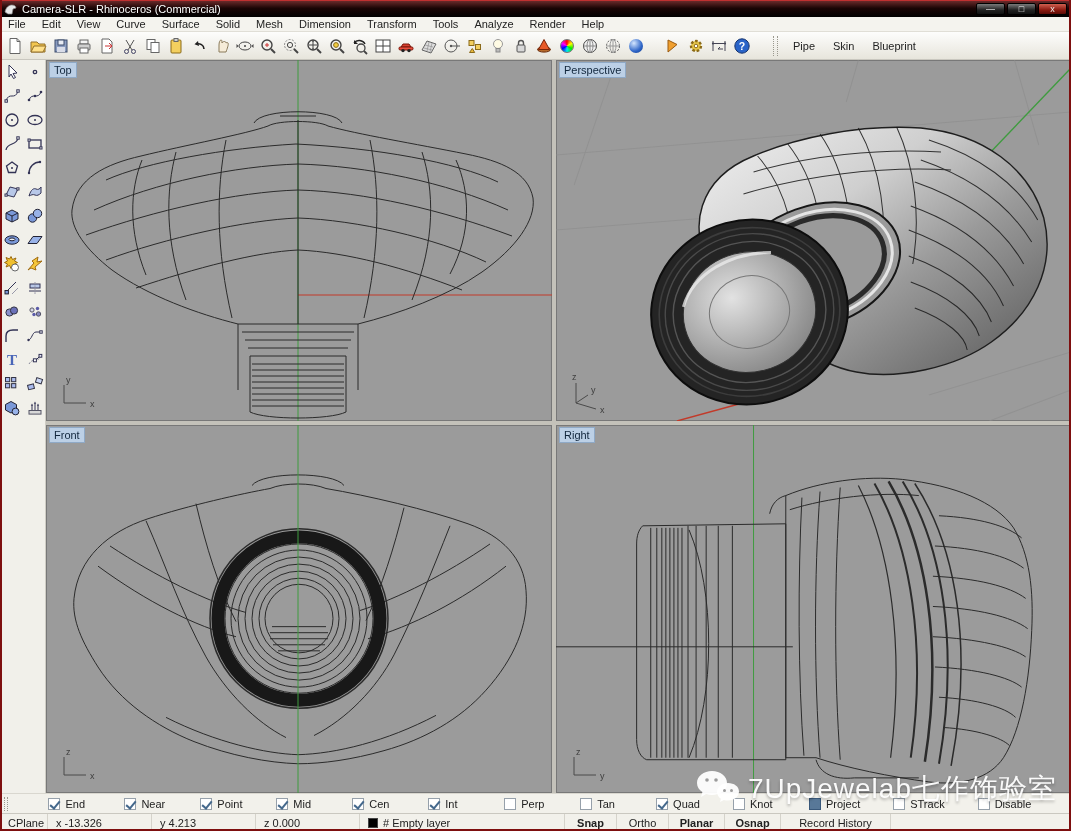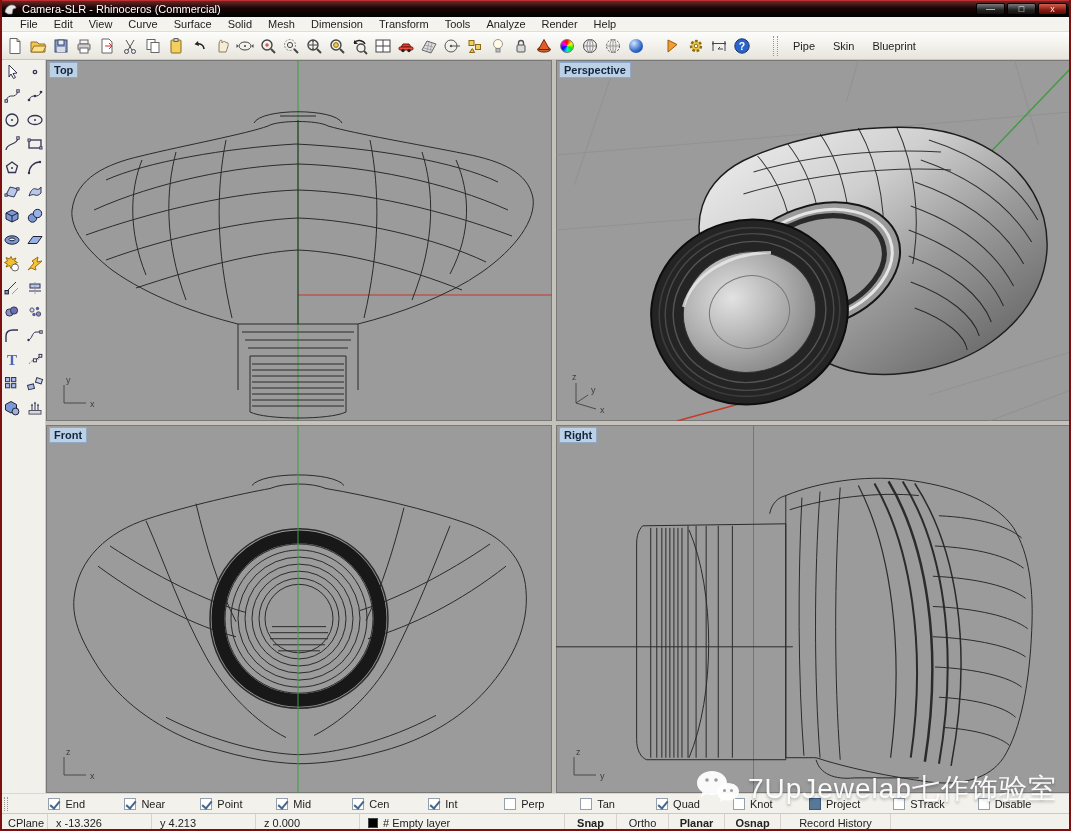--- a/index.html
+++ b/index.html
@@ -13,21 +13,21 @@
     background:linear-gradient(#6a2a2a,#1a0505 45%,#000);border-top:1px solid #c03030;
     display:flex;align-items:center;padding:0 4px;gap:5px;color:#fff;z-index:20;}
   .titlebar .title{font-size:11px;text-shadow:0 1px 1px #000;}
   .winbtns{margin-left:auto;display:flex;gap:2px;}
   .wbtn{width:29px;height:12px;border-radius:2px;background:linear-gradient(#7a7a7a,#222 60%,#111);
     border:1px solid #000;color:#eee;font-size:9px;line-height:10px;text-align:center;cursor:default;}
   .wbtn.close{background:linear-gradient(#d06050,#8a1a10 60%,#5a0a05);}
 
   
   .menubar{position:absolute;left:0;top:17px;right:0;height:15px;background:#f4f3ee;
-    display:flex;align-items:center;padding-left:12px;border-bottom:1px solid #e0ded6;z-index:19;}
+    display:flex;align-items:center;padding-left:0;border-bottom:1px solid #e0ded6;z-index:19;}
   .menu-item{padding:0 8px;line-height:15px;}
 
   
   .toolbar{position:absolute;left:0;top:32px;right:0;height:28px;
     background:linear-gradient(#fdfdfc,#e7e5dc);border-bottom:1px solid #c9c7bf;
     display:flex;align-items:center;padding:0 3px;z-index:18;}
   .tbtn{width:23px;height:24px;display:inline-flex;align-items:center;justify-content:center;border-radius:2px;}
   .tb-gap{width:14px;}
   .grip{width:5px;height:20px;margin:0 6px;border-left:1px dotted #9a988e;border-right:1px dotted #9a988e;}
   .txtbtn{padding:2px 9px;line-height:16px;border-radius:2px;}
@@ -39,21 +39,21 @@
   
   .main{position:absolute;left:0;top:60px;right:0;bottom:38px;}
   .sidebar{position:absolute;left:0;top:0;bottom:0;width:46px;background:#f1f0ea;
     border-right:1px solid #cfcdc5;display:grid;grid-template-columns:23px 23px;align-content:start;z-index:5;}
   .sbtn{width:23px;height:24px;display:flex;align-items:center;justify-content:center;}
 
   .vpgrid{position:absolute;left:46px;top:0;right:0;bottom:0;background:#c4c2ba;
     display:grid;grid-template-columns:506px 1fr;grid-template-rows:361px 1fr;gap:4px;}
   .viewport{position:relative;background:#9b9b9b;overflow:hidden;box-shadow:inset 0 0 0 1px #787878;}
   .vplabel{position:absolute;top:2px;left:3px;background:#bcd0e6;border:1px solid #8fa9c6;
-    color:#11263c;font-weight:bold;font-size:11px;line-height:14px;padding:0 4px;z-index:6;}
+    color:#11263c;font-weight:normal;font-size:11px;line-height:14px;padding:0 4px;z-index:6;}
   .vpcanvas{position:absolute;inset:0;width:100%;height:100%;}
   .axis-triad{position:absolute;left:8px;bottom:6px;z-index:5;}
   .axis-triad text{fill:#3e3e3e;font-size:9px;font-family:"Liberation Sans",sans-serif;}
   .axis-triad line,.axis-triad path{stroke:#4a4a4a;stroke-width:1;fill:none;}
 
   
   .osnapbar{position:absolute;left:0;bottom:18px;right:0;height:20px;background:#f2f1eb;
     border-top:1px solid #d9d7cf;display:flex;align-items:center;z-index:30;gap:33px;}
   .osnap-grip{width:6px;height:14px;margin:0 7px 0 4px;border-left:1px dotted #9a988e;border-right:1px dotted #9a988e;}
   .osnap-item{display:flex;align-items:center;gap:5px;width:70px;}

